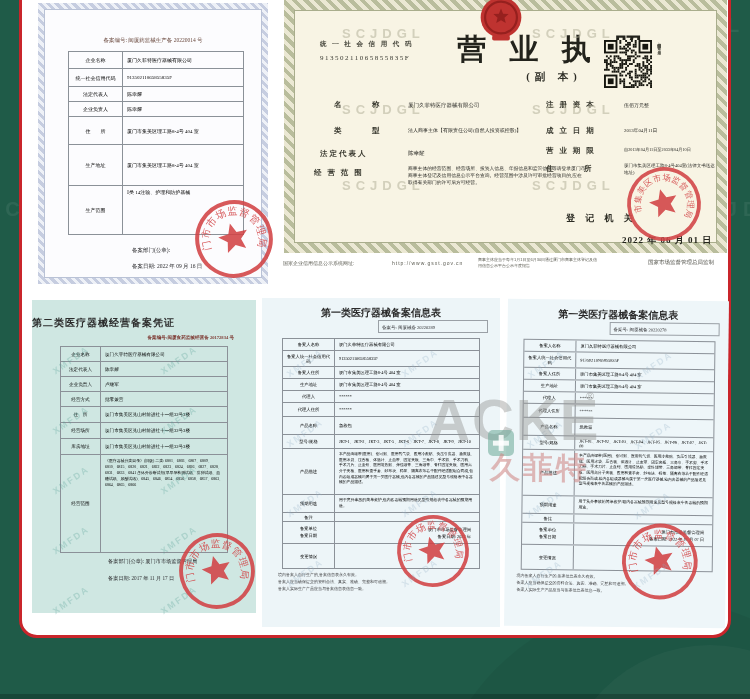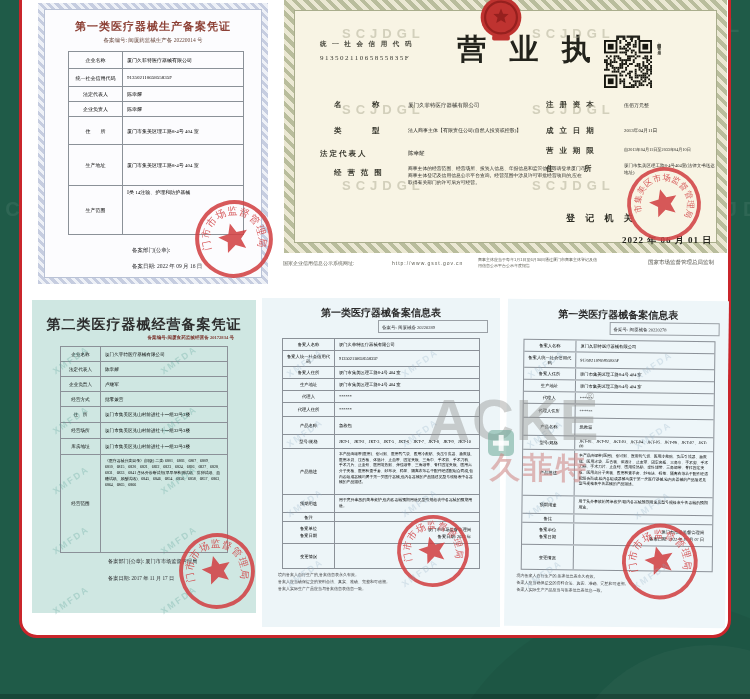--- a/index.html
+++ b/index.html
@@ -44,21 +44,20 @@
 
   <div class="bgc" style="left:430px;top:600px;width:460px;height:460px;background:rgba(0,0,0,.05)"></div>
   <div class="bgc" style="left:560px;top:645px;width:300px;height:300px;background:rgba(255,255,255,.03)"></div>
   <span class="wm wm-green" style="left:-14px;top:198px">SCJDGL</span>
   <span class="wm wm-green" style="left:686px;top:198px">SCJDGL</span>
   <span class="wm wm-green" style="left:628px;top:14px">SCJDGL</span>
 
   <div id="card"></div>
 
   <div id="doc1" class="doc">
-    <div class="t" style="left:0;top:10px;width:100%;text-align:center;font-size:11px;font-weight:700;color:#8d4136;letter-spacing:1px">第一类医疗器械生产备案凭证</div>
     <div class="t" style="left:0;top:28px;width:100%;text-align:center;font-size:5.5px;color:#6b4a3f">备案编号: 闽厦药监械生产备 20220014 号</div>
     <div class="tbl" style="left:24px;top:42px;width:176px;font-size:5px">
       <div class="tr" style="height:17px">
           <div class="tl" style="width:54px">企业名称</div>
           <div class="tv">厦门久菲特医疗器械有限公司</div>
         </div>
       <div class="tr" style="height:18px">
           <div class="tl" style="width:54px">统一社会信用代码</div>
           <div class="tv">91350211065855835F</div>
         </div>
@@ -98,20 +97,21 @@
   <div id="doc2" class="doc">
     <div class="t" style="left:26px;top:30px;font-size:6.5px;letter-spacing:2px;color:#44443a;font-weight:700">统 一 社 会 信 用 代 码</div>
     <div class="t" style="left:26px;top:44px;font-size:7px;letter-spacing:1.5px;color:#3a3a33">91350211065855835F</div>
     <svg class="abs" style="left:180px;top:-12px;width:54px;height:46px" viewBox="0 0 60 52">
       <circle cx="30" cy="22" r="23" fill="#bf3330"></circle>
       <circle cx="30" cy="22" r="18" fill="none" stroke="#96201e" stroke-width="2.5"></circle>
       <polygon points="30,12 32.4,17.8 38.6,18.2 33.9,22.3 35.4,28.4 30,25.1 24.6,28.4 26.1,22.3 21.4,18.2 27.6,17.8" fill="#96201e"></polygon>
       <rect x="20" y="42" width="20" height="6" rx="2" fill="#bf3330"></rect>
     </svg>
     <div class="t" style="left:140px;top:20px;width:240px;text-align:center;font-size:29px;font-weight:700;letter-spacing:8px;color:#23231c">营 业 执 照</div>
+    <div class="t" style="left:140px;top:60px;width:240px;text-align:center;font-size:10.5px;font-weight:700;letter-spacing:5px;color:#2c2c24">(副 本)</div>
     <svg id="qr-svg" class="abs" style="left:310px;top:30px;width:48px;height:48px;background:#f8f4e4" viewBox="0 0 25 25" fill="#16160f">
       <rect x="0" y="0" width="7" height="7"></rect>
         <rect x="1" y="1" width="5" height="5" fill="#f8f4e4"></rect>
         <rect x="2" y="2" width="3" height="3"></rect>
       <rect x="18" y="0" width="7" height="7"></rect>
         <rect x="19" y="1" width="5" height="5" fill="#f8f4e4"></rect>
         <rect x="20" y="2" width="3" height="3"></rect>
       <rect x="0" y="18" width="7" height="7"></rect>
         <rect x="1" y="19" width="5" height="5" fill="#f8f4e4"></rect>
         <rect x="2" y="20" width="3" height="3"></rect>
@@ -333,21 +333,21 @@
         <rect x="24" y="24" width="1" height="1"></rect>
       </svg>
     <div class="t" style="left:362px;top:31px;height:50px;font-size:3.5px;color:#55554a;writing-mode:vertical-rl;line-height:1.8">扫描二维码可查询本商事主体的登记、许可审批、信用信息</div>
 
     <div class="lbl2" style="left:40px;top:90px">名　　　称</div>
     <div class="val2" style="left:114px;top:92px;width:170px">厦门久菲特医疗器械有限公司</div>
     <div class="lbl2" style="left:40px;top:116px">类　　　型</div>
     <div class="val2" style="left:114px;top:117px;width:178px;font-size:5px">法人商事主体【有限责任公司(自然人投资或控股)】</div>
     <div class="lbl2" style="left:26px;top:139px">法定代表人</div>
     <div class="val2" style="left:114px;top:140px">陈幸耀</div>
-    <div class="lbl2" style="left:40px;top:158px">经 营 范 围</div>
+    <div class="lbl2" style="left:20px;top:158px">经 营 范 围</div>
     <div class="val2" style="left:114px;top:155px;width:178px;font-size:4.8px;line-height:1.5">商事主体的经营范围、经营场所、投资人信息、年报信息和监管信息等请登录厦门市商事主体登记及信用信息公示平台查询。经营范围中涉及许可审批经营项目的,应在取得有关部门的许可后方可经营。</div>
 
     <div class="lbl2" style="left:252px;top:90px">注 册 资 本</div>
     <div class="val2" style="left:330px;top:92px;font-size:5px">伍佰万元整</div>
     <div class="lbl2" style="left:252px;top:116px">成 立 日 期</div>
     <div class="val2" style="left:330px;top:117px;font-size:4.8px">2013年04月11日</div>
     <div class="lbl2" style="left:252px;top:136px">营 业 期 限</div>
     <div class="val2" style="left:330px;top:137px;width:92px;font-size:4.2px;white-space:nowrap">自2013年04月11日至2033年04月10日</div>
     <div class="lbl2" style="left:252px;top:154px">住　　　所</div>
     <div class="val2" style="left:330px;top:153px;width:92px;font-size:4.5px;line-height:1.5">厦门市集美区理工路8-4号404室(法律文书送达地址)</div>
@@ -369,21 +369,21 @@
       <span class="wm wm-olive" style="left: 48px; top: 168px;">SCJDGL</span>
       <span class="wm wm-olive" style="left: 238px; top: 168px;">SCJDGL</span>
     </div>
 
   <div class="t" style="left:283px;top:260px;font-size:5px;color:#5a5a50">国家企业信用信息公示系统网址:</div>
   <div class="t" style="left:392px;top:260px;font-size:5px;letter-spacing:1px;color:#5a5a50">http://www.gsxt.gov.cn</div>
   <div class="t" style="left:478px;top:257px;width:122px;font-size:4px;line-height:1.5;color:#5a5a50">商事主体应当于每年1月1日至6月30日通过厦门市商事主体登记及信用信息公示平台公示年度报告</div>
   <div class="t" style="left:648px;top:259px;font-size:5.5px;color:#4c4c44">国家市场监督管理总局监制</div>
 
   <div id="doc3" class="doc">
-    <div class="t" style="left:0;top:16px;width:100%;text-align:center;font-size:14px;font-weight:700;color:#2c2c2c;letter-spacing:1px">第二类医疗器械经营备案凭证</div>
+    <div class="t" style="left:0;top:16px;width:100%;text-align:left;font-size:10px;font-weight:700;color:#2c2c2c;letter-spacing:1px">第二类医疗器械经营备案凭证</div>
     <div class="t" style="left:30px;top:35px;width:172px;text-align:right;font-size:4.6px;font-weight:700;color:#7e3a33">备案编号:闽厦食药监械经营备 20172834 号</div>
     <div class="tbl" style="left:28px;top:46px;width:168px;font-size:4.6px">
       <div class="tr" style="height:15px">
           <div class="tl" style="width:40px">企业名称</div>
           <div class="tv">厦门久菲特医疗器械有限公司</div>
         </div>
       <div class="tr" style="height:15px">
           <div class="tl" style="width:40px">法定代表人</div>
           <div class="tv">陈幸耀</div>
         </div>

